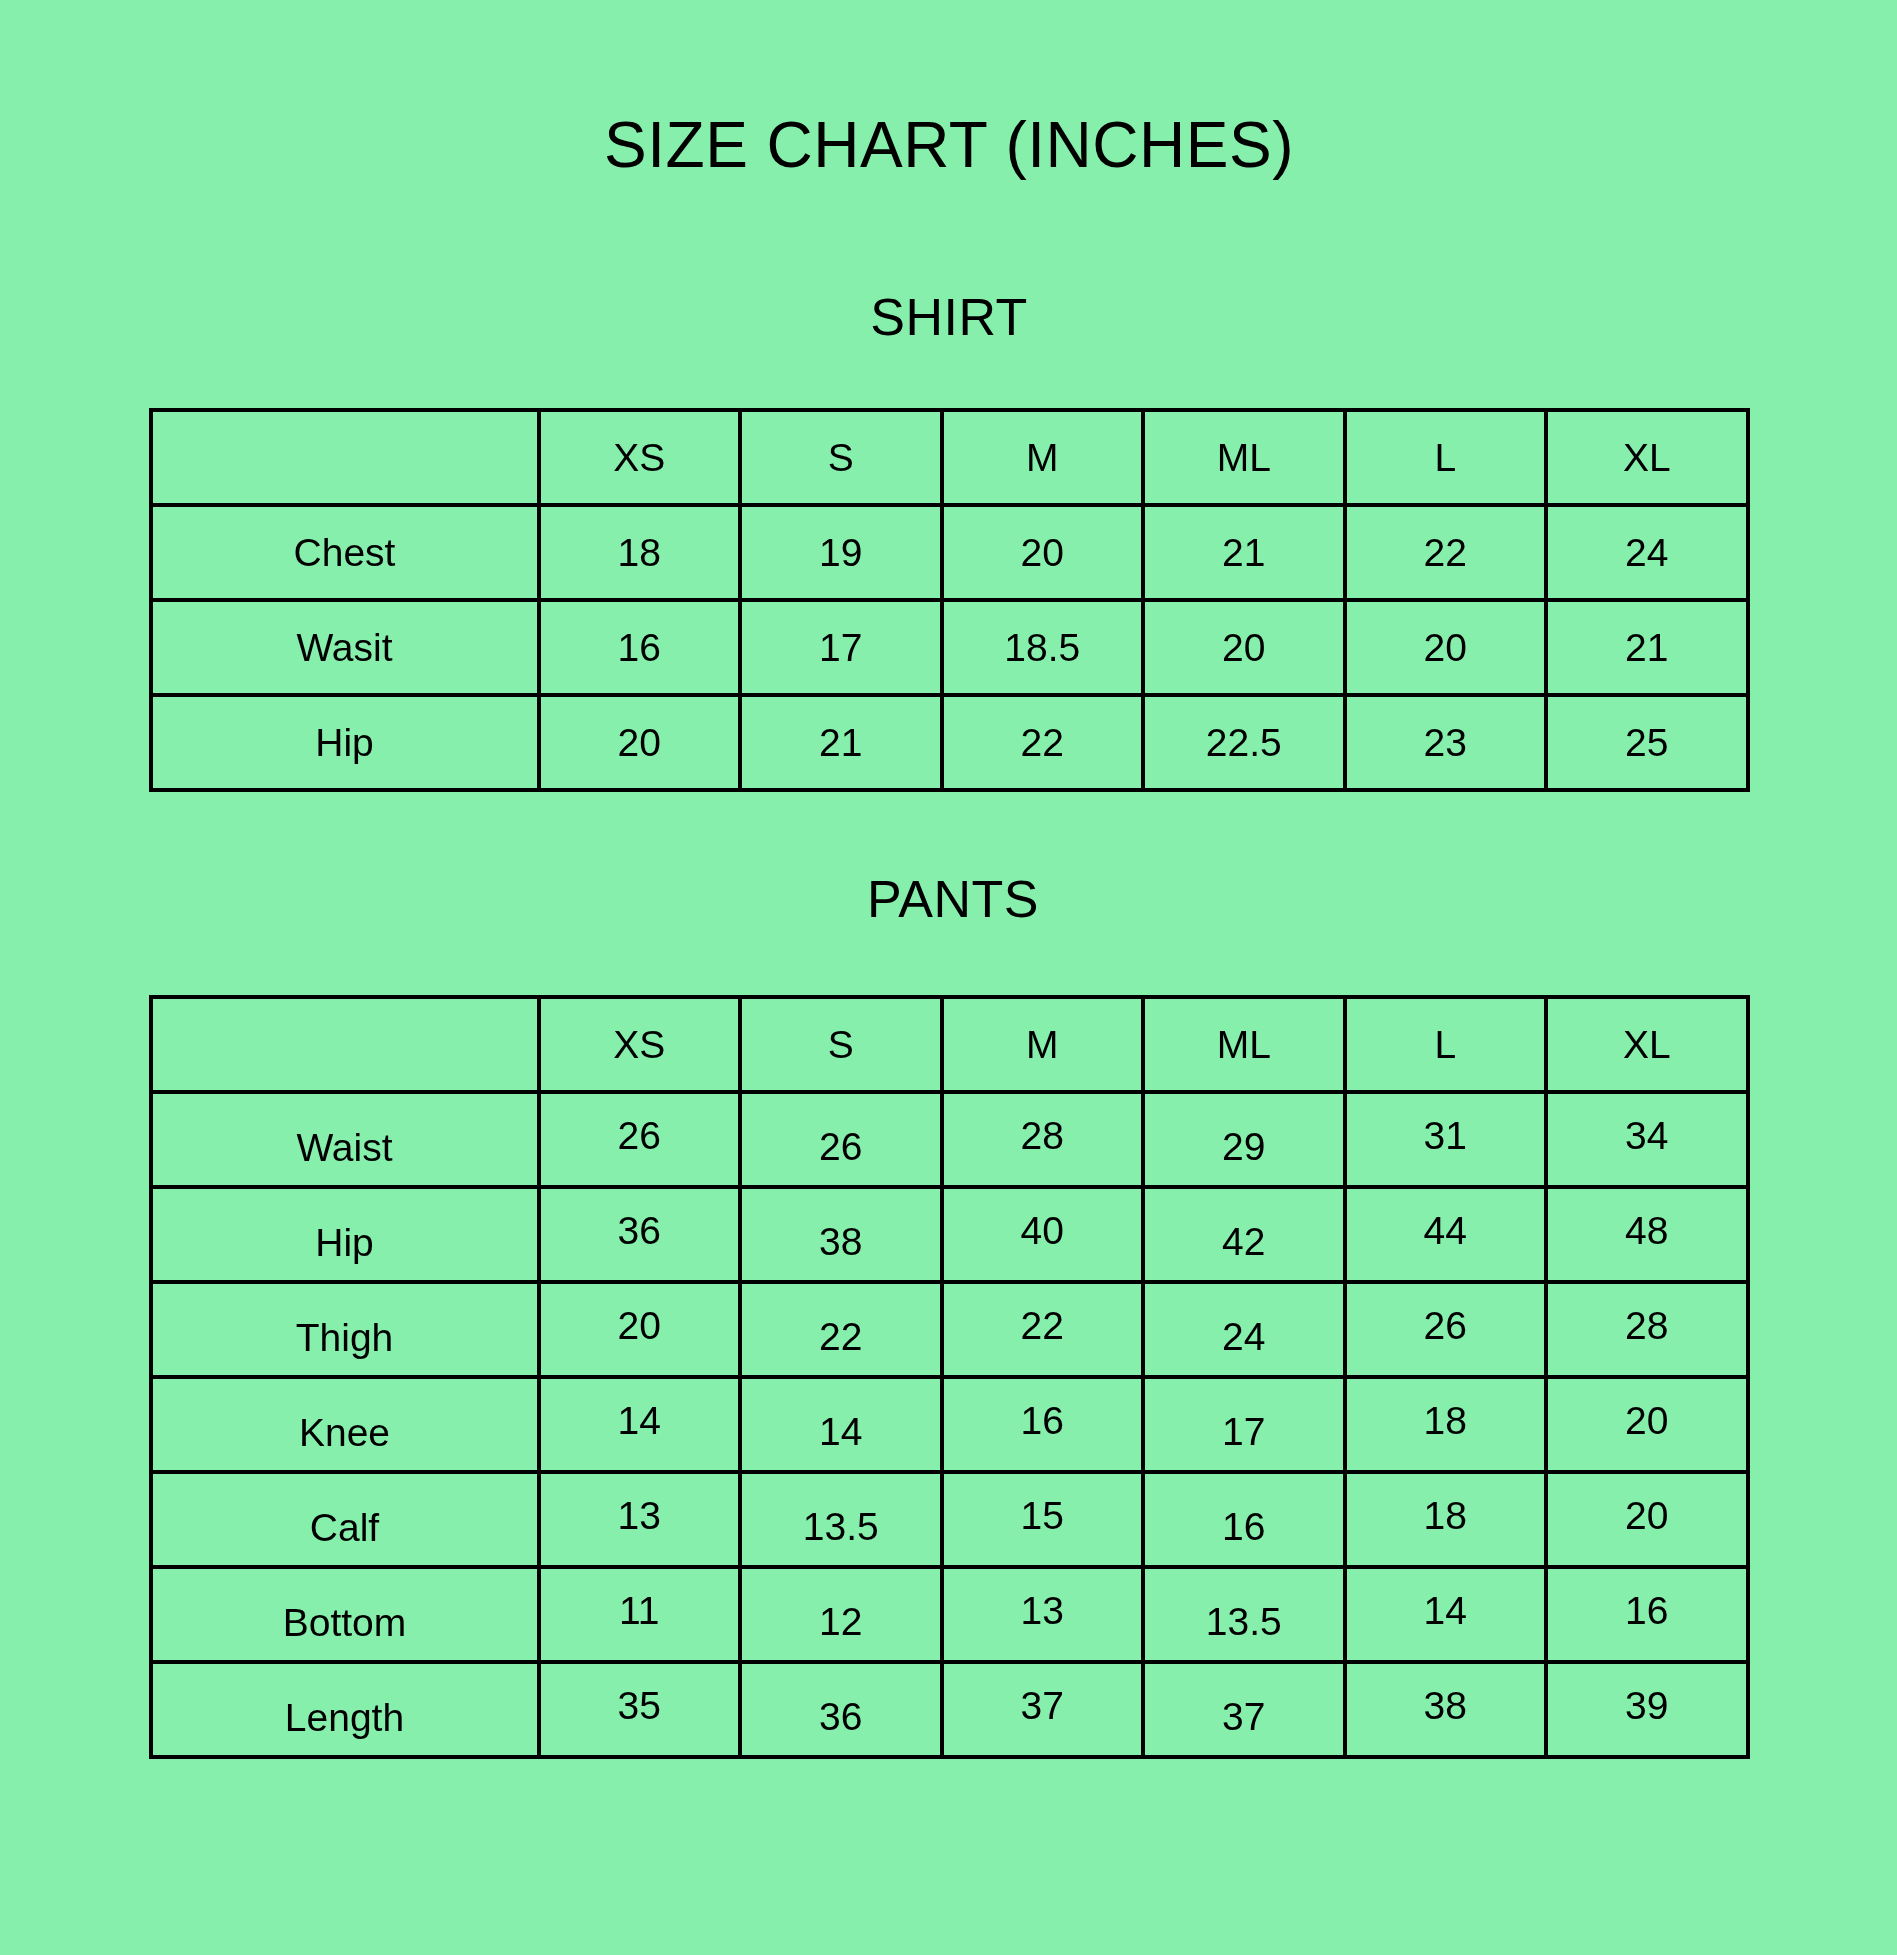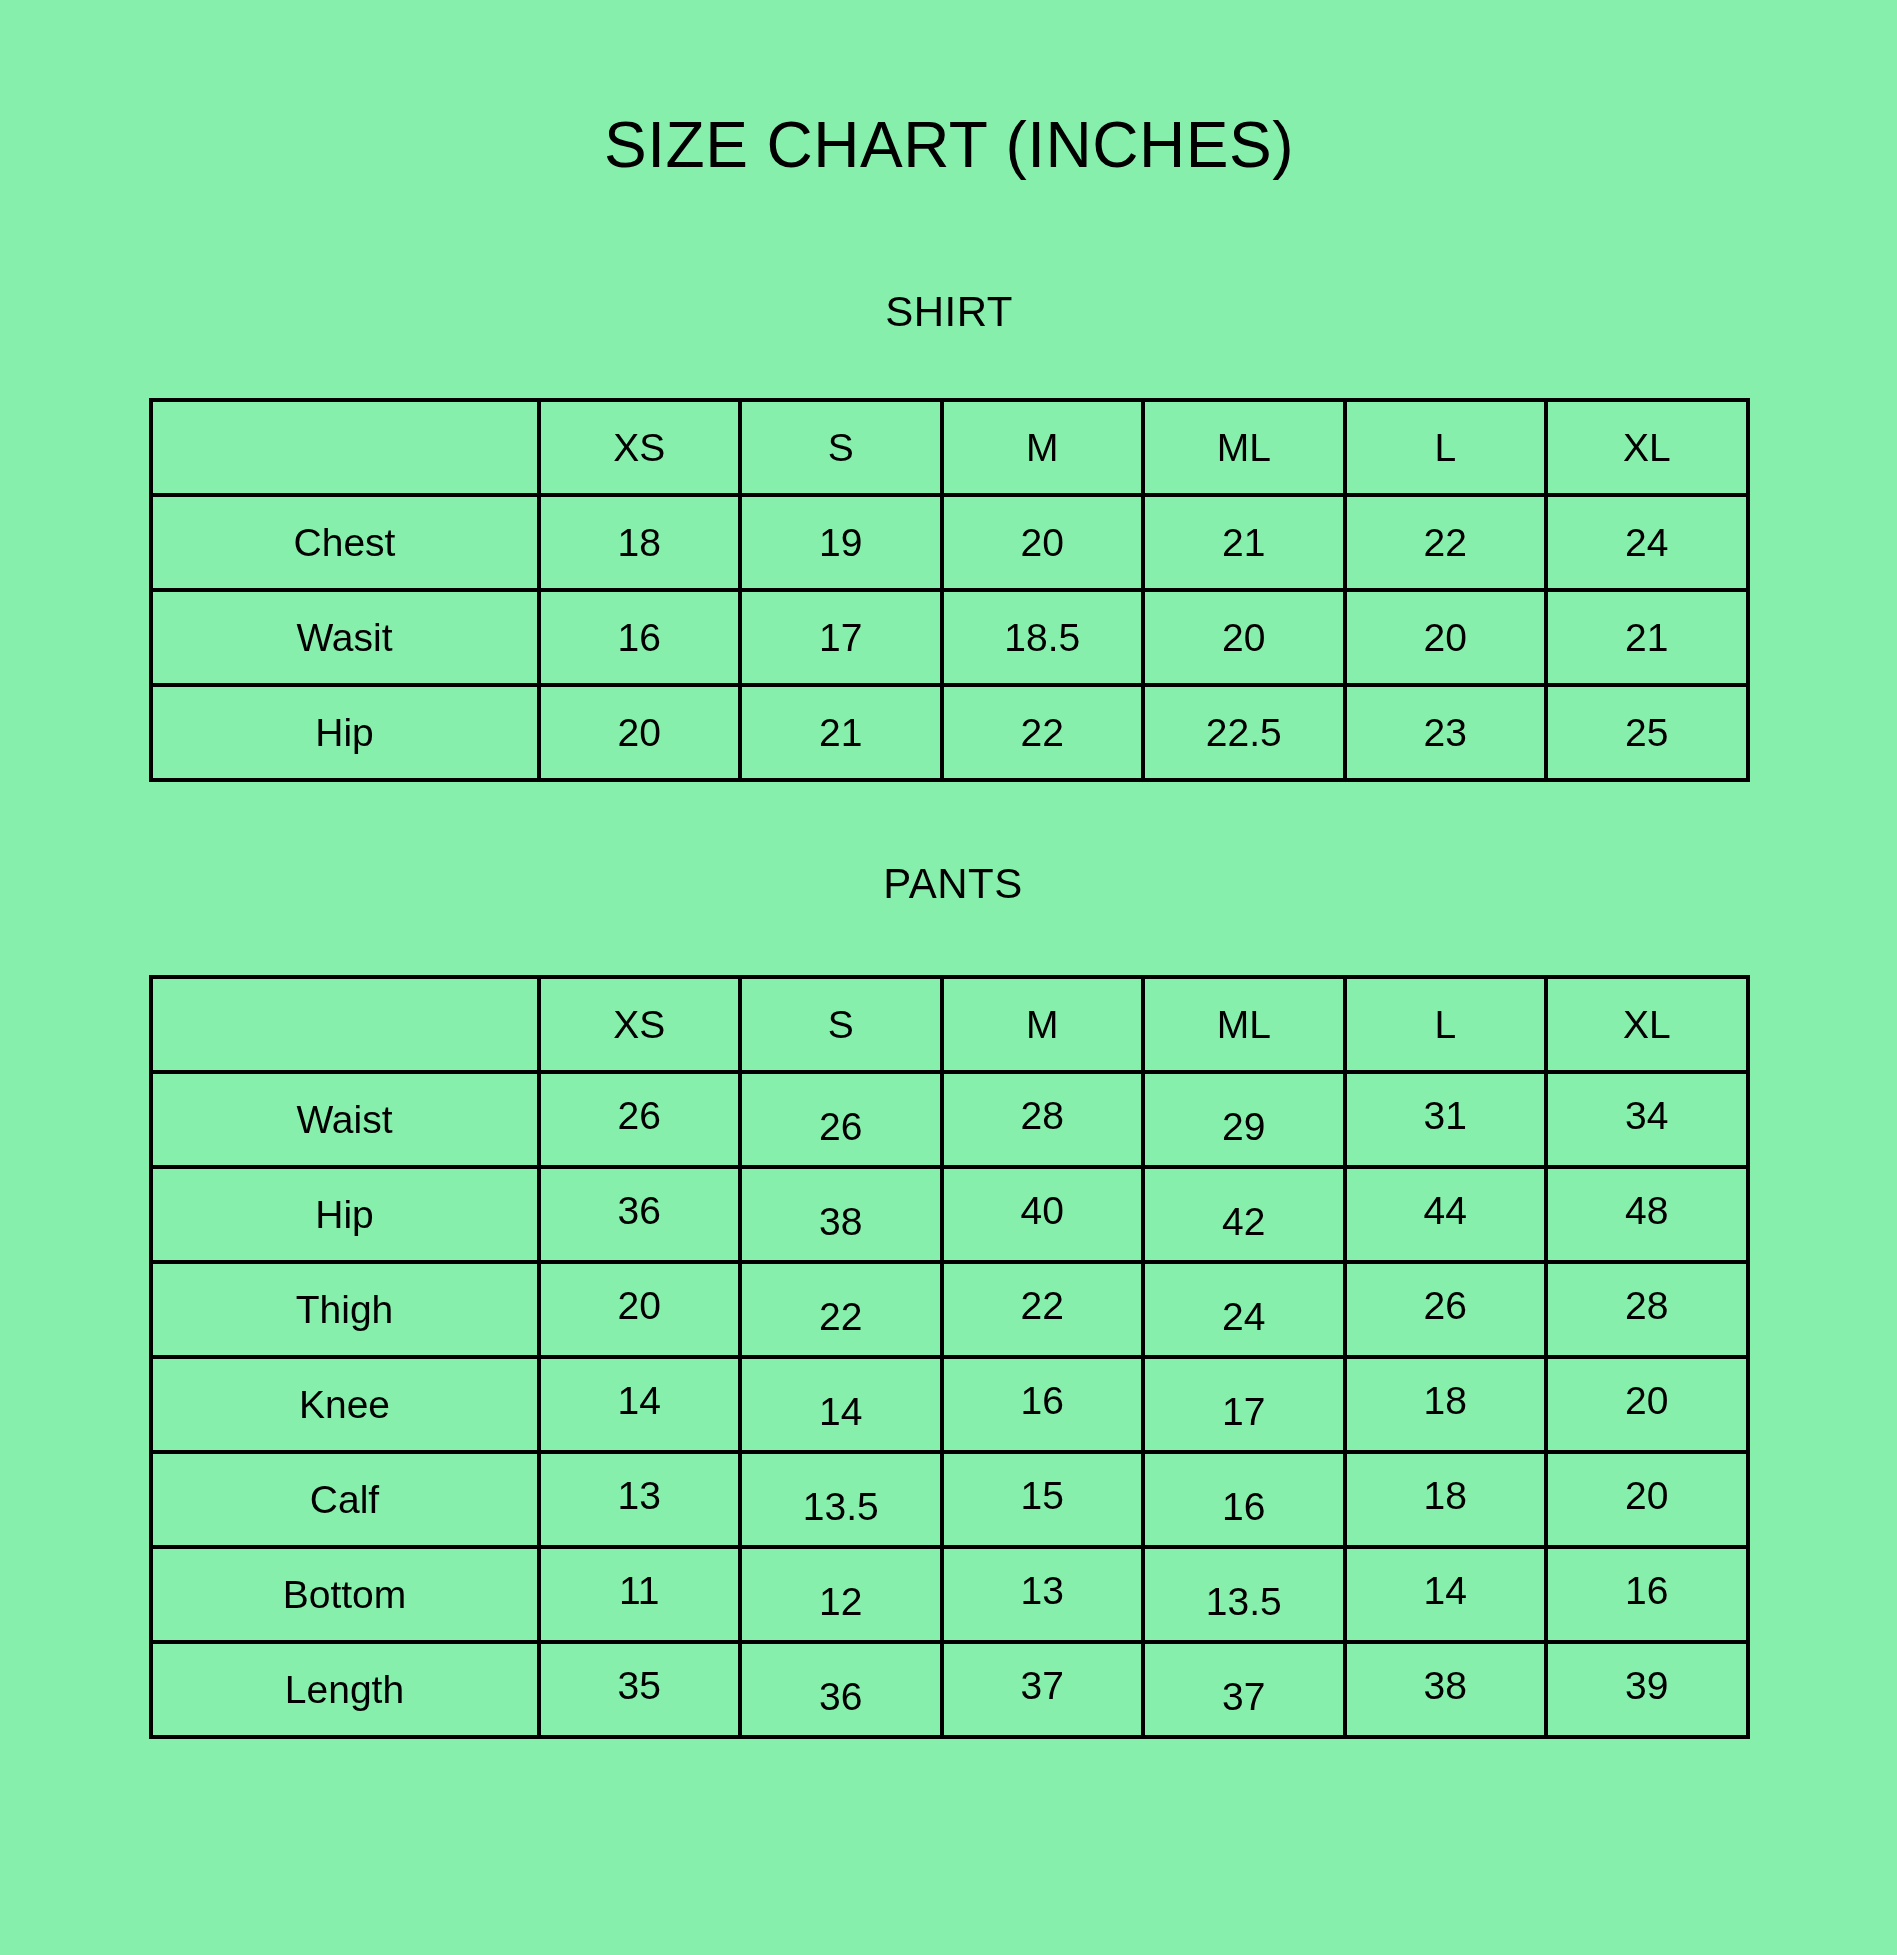--- a/index.html
+++ b/index.html
@@ -18,21 +18,21 @@
   }
   h1.page-title {
     margin: 113px 0 0 0;
     font-size: 64px;
     line-height: 1;
     font-weight: 400;
     text-align: center;
     letter-spacing: 0.5px;
   }
   h2.section-title {
-    font-size: 42px;
+    font-size: 52px;
     line-height: 1;
     font-weight: 400;
     text-align: center;
     letter-spacing: 0.5px;
   }
   #shirt-title { margin: 114px 0 0 0; }
   #pants-title { margin: 81px 0 0 8px; }
 
   table.size-table {
     border-collapse: collapse;
@@ -57,21 +57,21 @@
     font-weight: 400;
     line-height: 1;
   }
   .v {
     display: inline-block;
     position: relative;
     line-height: 1;
   }
   
   #pants-table tbody td .v { top: -4px; }
-  #pants-table tbody td:first-child .v { top: 0; }
+  #pants-table tbody td:first-child .v { top: 8px; }
   #pants-table tbody td:nth-child(3) .v,
   #pants-table tbody td:nth-child(5) .v { top: 7px; }
 </style>
 </head>
 <body>
 
 <div class="page">
 
   <h1 class="page-title">SIZE CHART (INCHES)</h1>
 

